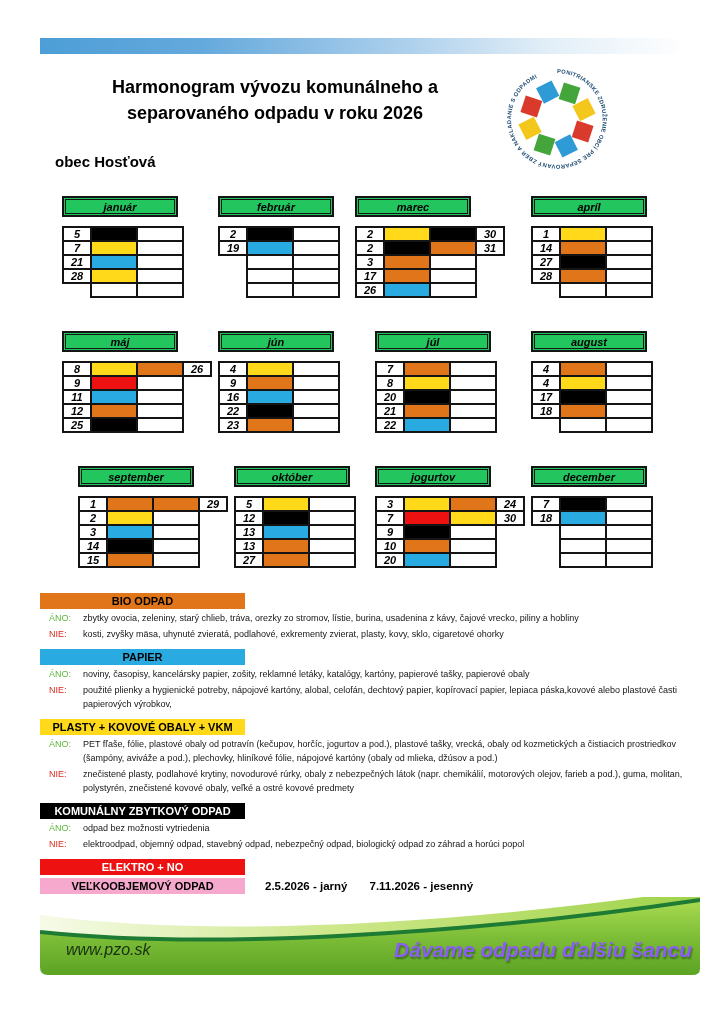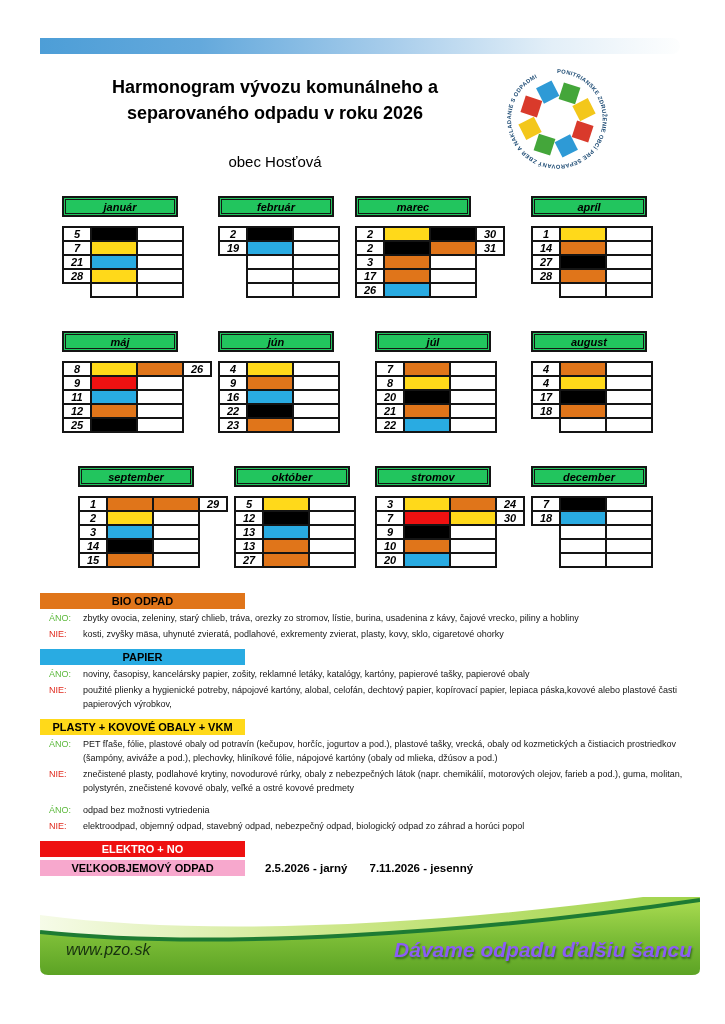--- a/index.html
+++ b/index.html
@@ -4,22 +4,22 @@
 <style>
   html,body{margin:0;padding:0}
   body{width:725px;height:1024px;position:relative;background:#fff;overflow:hidden;
        font-family:"Liberation Sans",sans-serif;color:#000}
 
   .topbar{position:absolute;left:40px;top:38px;width:640px;height:16px;border-radius:0 8px 8px 0;
     background:linear-gradient(to right,#4d9ed7 0%,#64a9dc 25%,#a8cdeb 55%,#e3eff8 80%,#fdfefe 100%)}
 
   .title{position:absolute;left:55px;top:74px;width:440px;text-align:center;
          font-size:18px;font-weight:bold;line-height:26px}
-  .subtitle{position:absolute;left:55px;top:153px;width:440px;text-align:center;
-         font-size:15px;font-weight:normal}
+  .subtitle{position:absolute;left:55px;top:153px;width:440px;text-align:left;
+         font-size:15px;font-weight:bold}
 
   .logo{position:absolute;left:502px;top:64px;width:110px;height:110px}
   .logo text{font-weight:bold;fill:#1c4a73;letter-spacing:.35px}
 
   .months{position:absolute;left:0;top:0;width:725px;height:590px}
   .month{position:absolute}
   .m-head{width:110px;border:2px solid #141414;padding:1px;margin-bottom:9px;background:#22c55e}
   .m-head-in{border:1px solid #141414;height:13px;display:flex;align-items:center;justify-content:center;
              font-style:italic;font-weight:bold;font-size:11px}
   .m-table{border-collapse:collapse}
@@ -420,21 +420,21 @@
           <tr>
             <td class="m-date">27</td>
             <td class="m-cell" style="background: rgb(224, 117, 26);"></td>
             <td class="m-cell" style="background: rgb(255, 255, 255);"></td>
           </tr>
         </tbody>
       </table>
     </div>
     <div class="month" style="left: 375px; top: 466px;">
       <div class="m-head">
-        <div class="m-head-in">stromov</div>
+        <div class="m-head-in">jogurtov</div>
       </div>
       <table class="m-table">
         <tbody>
           <tr>
             <td class="m-date">3</td>
             <td class="m-cell" style="background: rgb(255, 217, 26);"></td>
             <td class="m-cell" style="background: rgb(224, 117, 26);"></td>
             <td class="m-date">24</td>
           </tr>
           <tr>
@@ -525,20 +525,21 @@
       <div class="lg-row">
         <span class="lg-key ano">ÁNO:</span>
         <span class="lg-text">PET fľaše, fólie, plastové obaly od potravín (kečupov, horčíc, jogurtov a  pod.), plastové tašky, vrecká, obaly od kozmetických a čistiacich prostriedkov (šampóny, aviváže a pod.), plechovky, hliníkové fólie, nápojové kartóny (obaly od mlieka, džúsov a pod.)</span>
       </div>
       <div class="lg-row">
         <span class="lg-key nie">NIE:</span>
         <span class="lg-text">znečistené plasty, podlahové krytiny, novodurové rúrky, obaly z nebezpečných látok (napr. chemikálií, motorových olejov, farieb a pod.), guma, molitan, polystyrén, znečistené kovové obaly, veľké a ostré kovové predmety</span>
       </div>
     </div>
     <div class="lg-sec">
+      <div class="lg-bar" style="background: rgb(0, 0, 0); color: rgb(255, 255, 255);">KOMUNÁLNY ZBYTKOVÝ ODPAD</div>
       <div class="lg-row">
         <span class="lg-key ano">ÁNO:</span>
         <span class="lg-text">odpad bez možnosti vytriedenia</span>
       </div>
       <div class="lg-row">
         <span class="lg-key nie">NIE:</span>
         <span class="lg-text">elektroodpad, objemný odpad, stavebný odpad, nebezpečný odpad, biologický odpad zo záhrad a horúci popol</span>
       </div>
     </div>
     <div class="lg-sec sec-elektro">

